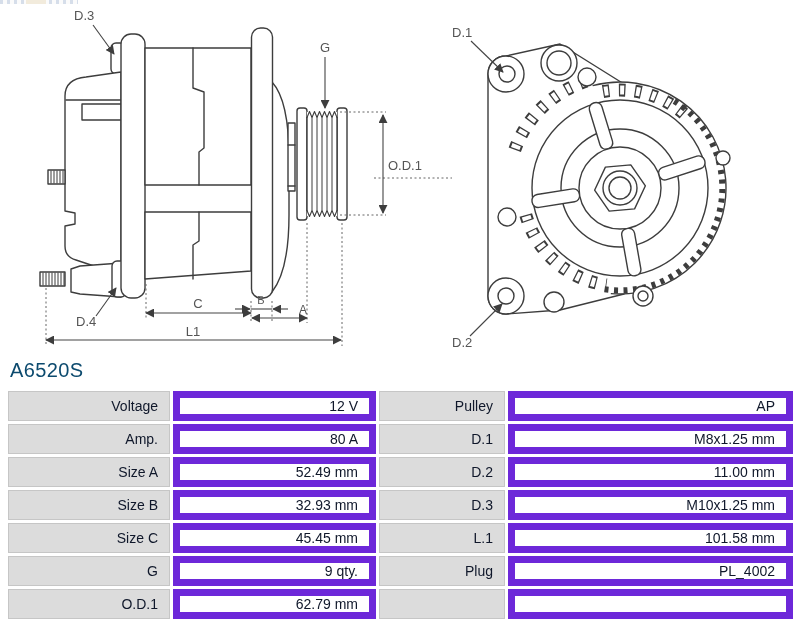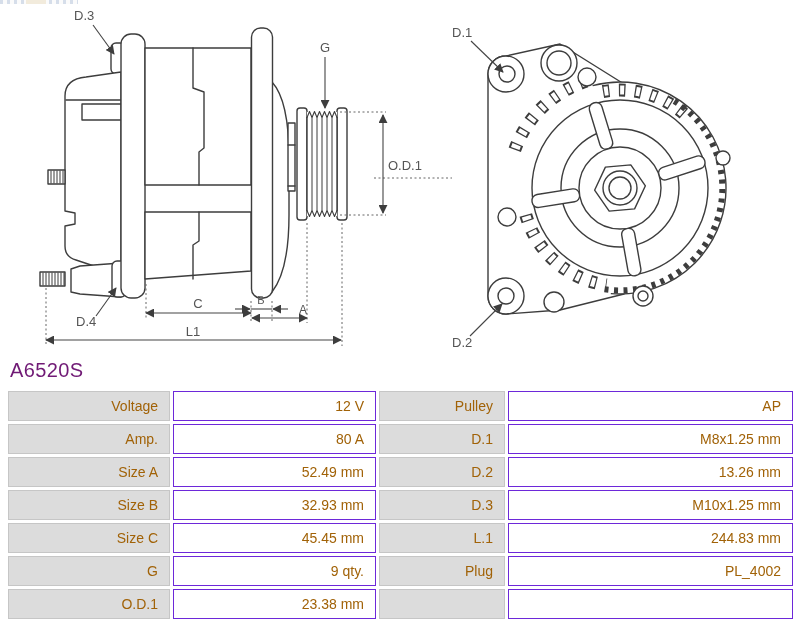--- a/index.html
+++ b/index.html
@@ -7,30 +7,30 @@
         font-family:"Liberation Sans", sans-serif;text-align:right;}
 
   
   .edge-artifact{position:absolute;left:0;top:0;width:78px;height:4px;
     background:repeating-linear-gradient(90deg,#ccd6e6 0 3px,#fbfbfb 3px 7px);opacity:.8;}
   .edge-artifact .beige{position:absolute;left:26px;top:0;width:20px;height:4px;background:#efe7d4;}
 
   .diagram-svg{position:absolute;left:0;top:0;}
 
   .part-number{position:absolute;left:10px;top:358px;font-size:20px;line-height:24px;
-    color:#701a75;letter-spacing:.4px;}
+    color:#0c4a6e;letter-spacing:.4px;}
 
   .spec-table{position:absolute;left:8px;top:391px;width:785px;
     display:grid;grid-template-columns:162px 203px 126px 1fr;gap:3px;grid-auto-rows:30px;
-    font-size:14px;color:#a16207;}
+    font-size:14px;color:#0f172a;}
   .spec-row{display:contents;}
   .cell{box-sizing:border-box;display:flex;align-items:center;justify-content:flex-end;
     padding-right:11px;overflow:hidden;white-space:nowrap;}
   .cell.lab{background:#dcdcdc;border:1px solid #c6c6c6;}
-  .cell.val{background:#ffffff;border:1px solid #6d28d9;}
+  .cell.val{background:#ffffff;border:7px solid #6d28d9;}
 </style>
 </head>
 <body>
 
 <div class="page">
 
   <div class="edge-artifact">
       <span class="beige"></span>
     </div>
 
@@ -186,41 +186,41 @@
     <div class="spec-row">
       <div class="cell lab">Amp.</div>
       <div class="cell val">80 A</div>
       <div class="cell lab">D.1</div>
       <div class="cell val">M8x1.25 mm</div>
     </div>
     <div class="spec-row">
       <div class="cell lab">Size A</div>
       <div class="cell val">52.49 mm</div>
       <div class="cell lab">D.2</div>
-      <div class="cell val">13.26 mm</div>
+      <div class="cell val">11.00 mm</div>
     </div>
     <div class="spec-row">
       <div class="cell lab">Size B</div>
       <div class="cell val">32.93 mm</div>
       <div class="cell lab">D.3</div>
       <div class="cell val">M10x1.25 mm</div>
     </div>
     <div class="spec-row">
       <div class="cell lab">Size C</div>
       <div class="cell val">45.45 mm</div>
       <div class="cell lab">L.1</div>
-      <div class="cell val">244.83 mm</div>
+      <div class="cell val">101.58 mm</div>
     </div>
     <div class="spec-row">
       <div class="cell lab">G</div>
       <div class="cell val">9 qty.</div>
       <div class="cell lab">Plug</div>
       <div class="cell val">PL_4002</div>
     </div>
     <div class="spec-row">
       <div class="cell lab">O.D.1</div>
-      <div class="cell val">23.38 mm</div>
+      <div class="cell val">62.79 mm</div>
       <div class="cell lab"></div>
       <div class="cell val"></div>
     </div>
   </div>
 
 </div>
 
 </body></html>

